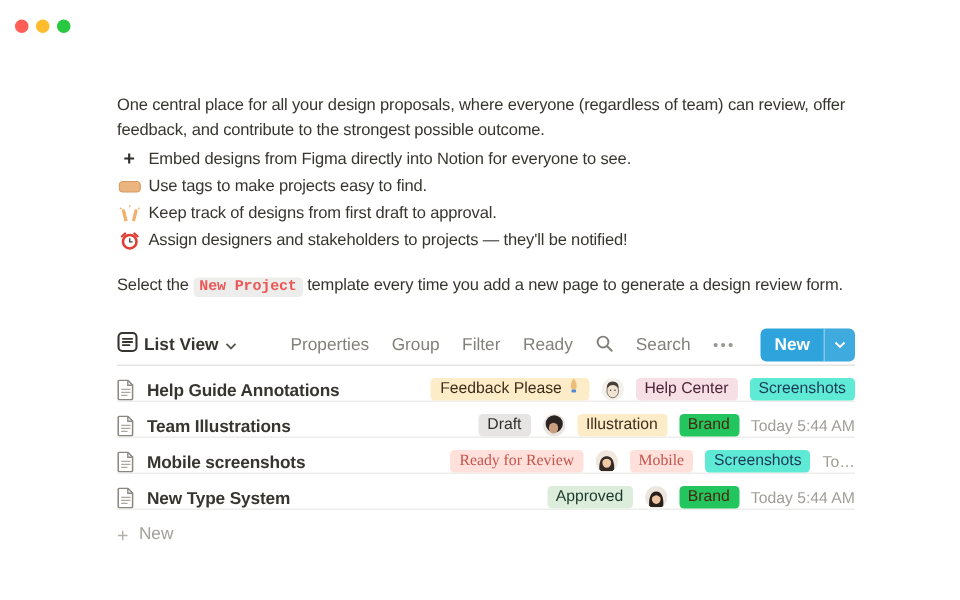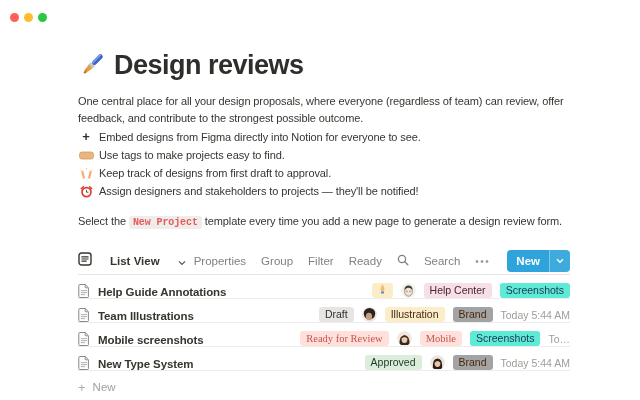--- a/index.html
+++ b/index.html
@@ -25,74 +25,60 @@
   .features { margin-top: 1px; }
   .feature { display: flex; align-items: center; gap: 5px; font-size: 11px; line-height: 18px; height: 18px; letter-spacing: -0.1px; }
   .f-icon { width: 16px; display: inline-flex; justify-content: center; align-items: center; flex: 0 0 16px; }
   .plus-glyph { font-weight: 700; font-size: 13px; color: #2f2e2b; }
 
   .select-line { margin-top: 13px; font-size: 11px; line-height: 17px; letter-spacing: -0.1px; }
   .inline-code { font-family: "Liberation Mono", "DejaVu Sans Mono", monospace; font-size: 10px; color: #eb5757; background: rgba(135,131,120,0.15); padding: 1px 4px; border-radius: 3px; font-weight: bold; }
 
   
   .toolbar { margin-top: 17px; height: 27px; display: flex; align-items: center; border-bottom: 1px solid #e5e4e2; }
-  .view-switch { display: flex; align-items: center; gap: 18px; cursor: pointer; }
+  .view-switch { display: flex; align-items: center; gap: 4px; cursor: pointer; }
   .view-label { font-size: 11.5px; font-weight: 700; color: #37352f; }
   .tb-right { margin-left: auto; display: flex; align-items: center; gap: 15px; }
   .tb-item { font-size: 11.5px; color: #82807b; cursor: pointer; }
   .search-group { display: flex; align-items: center; gap: 15px; }
   .dots { font-size: 10px; color: #9b9894; letter-spacing: 1.5px; }
   .new-btn { display: flex; align-items: stretch; height: 22px; border-radius: 4px; overflow: hidden; background: #2ea3dc; color: #fff; cursor: pointer; margin-left: 2px; }
   .new-btn-main { display: flex; align-items: center; padding: 0 9px; font-size: 11.5px; font-weight: 700; }
   .new-btn-chevron { display: flex; align-items: center; padding: 0 6px; border-left: 1px solid rgba(255,255,255,0.35); background: rgba(255,255,255,0.08); }
 
   
   .row { display: flex; align-items: flex-end; height: 24px; border-bottom: 1px solid #ededec; cursor: pointer; }
   .doc-icon { flex: 0 0 13px; display: flex; margin-right: 7px; }
   .row-title { font-size: 11.5px; font-weight: 700; color: #37352f; letter-spacing: -0.1px; white-space: nowrap; }
   .row-props { margin-left: auto; display: flex; align-items: center; gap: 8px; }
   .tag { display: inline-flex; align-items: center; gap: 3px; font-size: 10.5px; line-height: 15px; padding: 0 6px; border-radius: 3px; white-space: nowrap; }
   .tag[data-color="yellow"] { background: #fdecc8; color: #402c1b; }
   .tag[data-color="pink"]   { background: #f6dfe5; color: #4c2337; }
   .tag[data-color="blue"]   { background: #5eead4; color: #1b3a57; }
   .tag[data-color="gray"]   { background: #e6e5e3; color: #32302c; }
-  .tag[data-color="orange"] { background: #a3a3a3; color: #49290e; }
+  .tag[data-color="orange"] { background: #22c55e; color: #49290e; }
   .tag[data-color="red"]    { background: #ffe0db; color: #c4554d; font-family: Liberation Serif, serif; }
   .tag[data-color="green"]  { background: #dceddc; color: #1c3829; }
   .avatar { width: 15px; height: 15px; border-radius: 50%; overflow: hidden; display: inline-flex; }
   .row-date { font-size: 10.5px; color: #a09d98; white-space: nowrap; }
 
   .add-row { display: flex; align-items: center; gap: 7px; height: 26px; margin-top: 3px; color: #a3a09b; font-size: 11.5px; cursor: pointer; }
   .add-plus { font-size: 13px; color: #b2afaa; }
 </style>
 </head>
 <body>
 
 <div class="traffic">
   <span class="light red"></span>
   <span class="light yellow"></span>
   <span class="light green"></span>
 </div>
 
 <div class="content">
 
-  <div class="title-row">
-    <span class="title-emoji">
-      <svg width="27" height="27" viewBox="0 0 27 27">
-        <g transform="rotate(45 13.5 13.5)">
-          <rect x="11.2" y="-1.5" width="4.6" height="13.5" rx="2.3" fill="#3a63c9"></rect>
-          <rect x="11.9" y="-1" width="1.3" height="12.5" rx="0.65" fill="#82a3ea"></rect>
-          <rect x="10.7" y="11.6" width="5.6" height="3.4" rx="0.7" fill="#bfc6cf"></rect>
-          <path d="M10.9,14.8 h5.2 l-1.1,7 q-0.4,2.6 -1.5,2.6 q-1.1,0 -1.5,-2.6 Z" fill="#e99b3f"></path>
-          <path d="M12.6,19.5 q0.7,2.6 0.8,4.4 q0.9,-0.3 1.2,-2.3" fill="none" stroke="#8a5a28" stroke-width="0.9" opacity="0.6"></path>
-        </g>
-      </svg>
-    </span>
-    <span class="page-title">Design reviews</span>
-  </div>
 
   <div class="intro">One central place for all your design proposals, where everyone (regardless of team) can review, offer feedback, and contribute to the strongest possible outcome.</div>
 
   <div class="features">
     <div class="feature">
       <span class="f-icon plus-glyph">+</span>
       <span>Embed designs from Figma directly into Notion for everyone to see.</span>
     </div>
     <div class="feature">
       <span class="f-icon">
@@ -175,20 +161,21 @@
     <span class="doc-icon">
       <svg width="12" height="14" viewBox="0 0 12 14">
           <path d="M1.6,0.5 h5.6 l3.2,3.2 v9 a0.8,0.8 0 0 1 -0.8,0.8 H1.6 a0.8,0.8 0 0 1 -0.8,-0.8 V1.3 a0.8,0.8 0 0 1 0.8,-0.8 Z" fill="#fff" stroke="#8a8781" stroke-width="1"></path>
           <path d="M7.2,0.7 V3.8 H10.3" fill="none" stroke="#8a8781" stroke-width="0.9"></path>
           <path d="M2.8,6.6 h6.2 M2.8,8.6 h6.2 M2.8,10.6 h4.2" stroke="#aaa7a1" stroke-width="0.9"></path>
         </svg>
     </span>
     <span class="row-title">Help Guide Annotations</span>
     <div class="row-props">
       <span class="tag" data-color="yellow">
+        <span>Feedback Please</span>
         <span>
           <svg width="9" height="10" viewBox="0 0 9 10">
               <path d="M4.5,0.4 C6,2 6.8,4.4 6.3,6.6 L4.5,8.3 L2.7,6.6 C2.2,4.4 3,2 4.5,0.4 Z" fill="#edbd7c"></path>
               <rect x="3" y="7.6" width="3" height="2" rx="0.5" fill="#4e8bd6"></rect>
             </svg>
         </span>
       </span>
       <span class="avatar">
         <svg width="15" height="15" viewBox="0 0 15 15">
             <defs>

